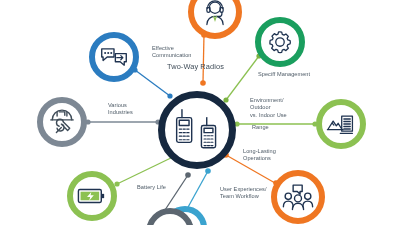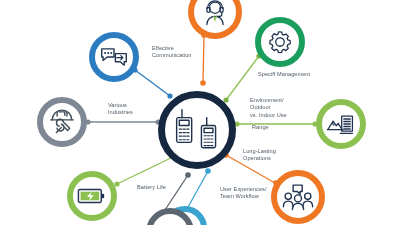--- a/index.html
+++ b/index.html
@@ -217,20 +217,21 @@
             <path d="M36 32.5h2.4M39.8 32.5h2.4M43.6 32.5h2.4"></path>
             <path d="M36 36.2h2.4M39.8 36.2h2.4M43.6 36.2h2.4"></path>
             <path d="M36 39.9h2.4M39.8 39.9h2.4M43.6 39.9h2.4"></path>
             <path d="M36 43.6h2.4M39.8 43.6h2.4M43.6 43.6h2.4"></path>
           </g>
         </g>
       </svg>
     </div>
   </div>
 
+  <div class="label center-title" style="left:167px; top:62px;">Two-Way Radios</div>
 
   <div class="label" style="left:152px; top:45px;">Effective
 Communication</div>
 
   <div class="label" style="left:258px; top:71px;">Speciff Management</div>
 
   <div class="label" style="left:250px; top:97px;">Environment/
 Outdoor
 vs. Indoor Use</div>
 

